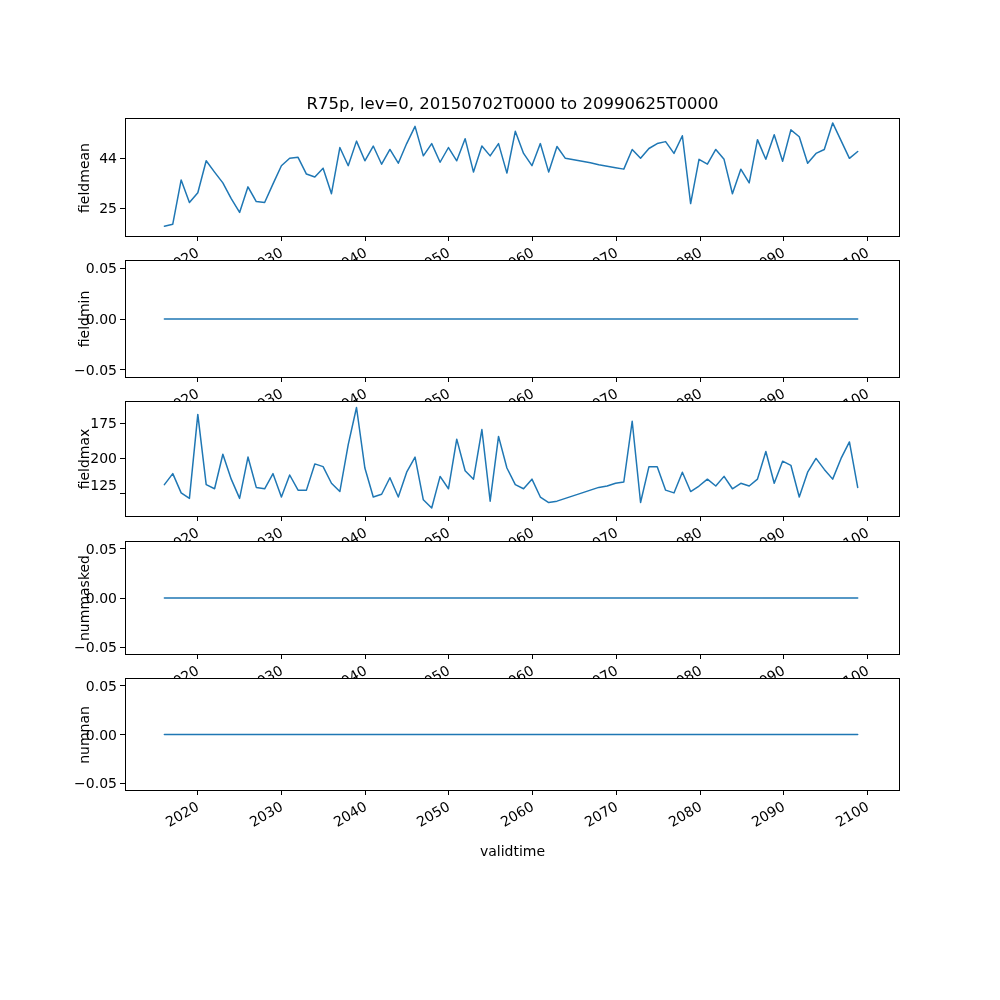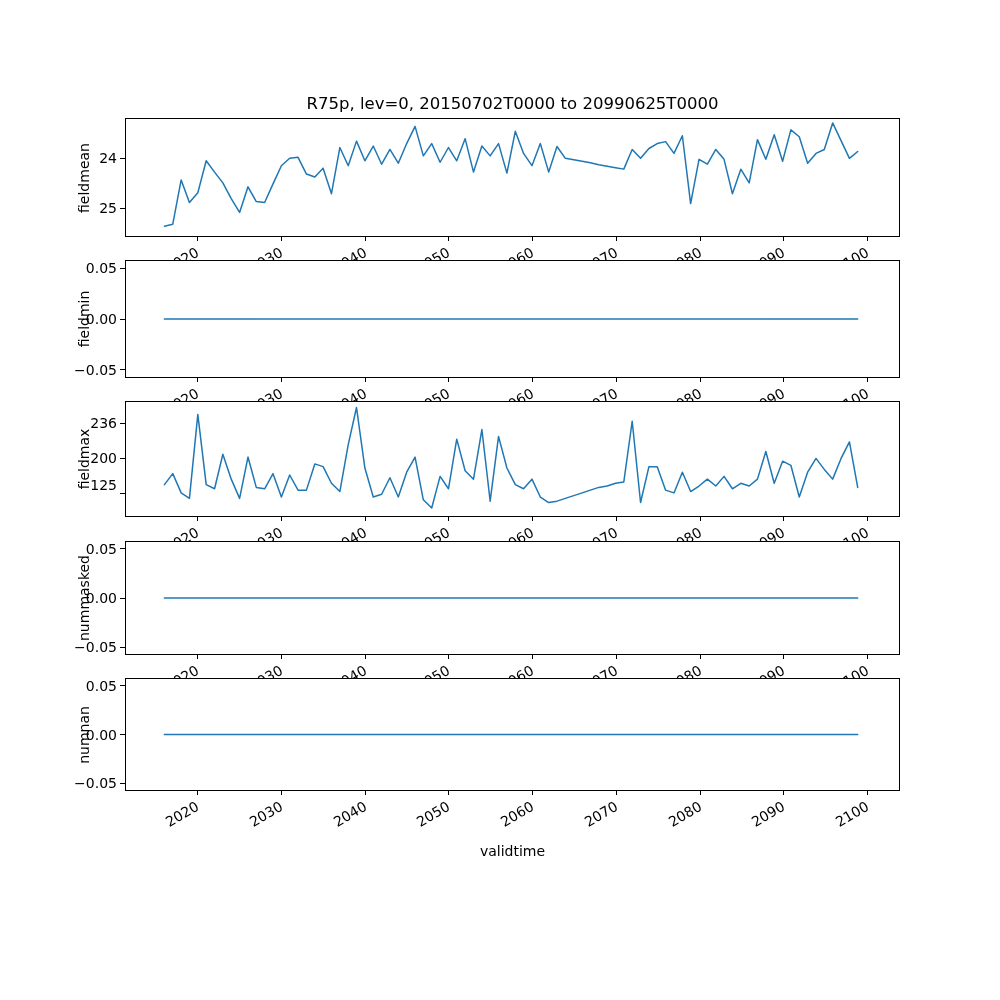--- a/index.html
+++ b/index.html
@@ -30,21 +30,21 @@
   <div class="panel" style="top: 118px; height: 119px;">
     <div class="ylabel">fieldmean</div>
     <div class="plotbox">
       <svg preserveAspectRatio="none" viewBox="0 0 775 119">
           <polyline points="38.5,109.0 46.9,107.0 55.3,62.0 63.6,85.0 72.0,75.0 80.4,42.5 88.8,54.0 97.1,65.0 105.5,81.0 113.9,95.0 122.3,69.0 130.6,84.0 139.0,85.0 147.4,66.0 155.8,47.5 164.1,40.0 172.5,39.0 180.9,56.0 189.3,59.0 197.6,50.0 206.0,76.0 214.4,29.0 222.8,47.5 231.1,22.5 239.5,42.5 247.9,27.5 256.3,46.0 264.6,31.0 273.0,45.0 281.4,25.0 289.8,7.5 298.1,37.5 306.5,25.0 314.9,44.0 323.3,29.0 331.6,42.5 340.0,20.0 348.4,54.0 356.8,27.5 365.1,37.5 373.5,25.0 381.9,55.0 390.3,12.5 398.6,35.0 407.0,47.5 415.4,25.0 423.8,54.0 432.1,28.0 440.5,40.0 448.9,41.5 457.3,43.0 465.6,44.5 474.0,46.5 482.4,48.0 490.8,49.5 499.1,51.0 507.5,31.0 515.9,40.0 524.3,30.0 532.6,25.0 541.0,23.0 549.4,35.0 557.8,17.0 566.1,86.0 574.5,41.0 582.9,46.0 591.3,31.0 599.6,41.0 608.0,76.0 616.4,51.0 624.8,65.0 633.1,21.0 641.5,41.0 649.9,16.0 658.3,43.0 666.6,11.0 675.0,18.0 683.4,45.0 691.8,35.0 700.1,31.0 708.5,4.0 716.9,22.0 725.3,40.0 733.6,33.0" fill="none" stroke="#1f77b4" stroke-width="1.5" stroke-linejoin="round" stroke-linecap="round"></polyline>
         </svg>
     </div>
   <div class="tick" style="left: 120px; top: 89.5px; width: 5px; height: 1px;"></div>
       <span class="ytick-label" style="top: 83px;">25</span>
       <div class="tick" style="left: 120px; top: 39.5px; width: 5px; height: 1px;"></div>
-      <span class="ytick-label" style="top: 33px;">24</span>
+      <span class="ytick-label" style="top: 33px;">44</span>
       <div class="tick" style="left: 197px; top: 119px; width: 1px; height: 4px;"></div>
       <span class="xtick-label" style="left: 126px; top: 127px;">2020</span>
       <div class="tick" style="left: 280.75px; top: 119px; width: 1px; height: 4px;"></div>
       <span class="xtick-label" style="left: 209.75px; top: 127px;">2030</span>
       <div class="tick" style="left: 364.5px; top: 119px; width: 1px; height: 4px;"></div>
       <span class="xtick-label" style="left: 293.5px; top: 127px;">2040</span>
       <div class="tick" style="left: 448.25px; top: 119px; width: 1px; height: 4px;"></div>
       <span class="xtick-label" style="left: 377.25px; top: 127px;">2050</span>
       <div class="tick" style="left: 532px; top: 119px; width: 1px; height: 4px;"></div>
       <span class="xtick-label" style="left: 461px; top: 127px;">2060</span>
@@ -92,21 +92,21 @@
     </div>
 
   <div class="panel" style="top: 401px; height: 116px;">
     <div class="ylabel">fieldmax</div>
     <div class="plotbox">
       <svg preserveAspectRatio="none" viewBox="0 0 775 116">
           <polyline points="38.5,84.1 46.9,72.9 55.3,92.5 63.6,98.1 72.0,12.6 80.4,84.1 88.8,88.3 97.1,53.2 105.5,78.5 113.9,98.1 122.3,56.0 130.6,86.9 139.0,88.3 147.4,72.9 155.8,96.7 164.1,74.3 172.5,89.7 180.9,89.7 189.3,63.0 197.6,65.8 206.0,82.7 214.4,91.1 222.8,43.4 231.1,5.6 239.5,67.2 247.9,96.7 256.3,93.9 264.6,77.1 273.0,96.7 281.4,71.4 289.8,56.0 298.1,99.5 306.5,107.9 314.9,75.7 323.3,88.3 331.6,37.8 340.0,70.0 348.4,78.5 356.8,28.0 365.1,100.9 373.5,35.0 381.9,67.2 390.3,84.1 398.6,88.3 407.0,78.5 415.4,96.7 423.8,102.3 432.1,100.9 440.5,98.1 448.9,95.3 457.3,92.5 465.6,89.7 474.0,86.9 482.4,85.5 490.8,82.7 499.1,81.3 507.5,19.6 515.9,102.3 524.3,65.8 532.6,65.8 541.0,89.7 549.4,92.5 557.8,71.4 566.1,91.1 574.5,85.5 582.9,78.5 591.3,85.5 599.6,75.7 608.0,88.3 616.4,82.7 624.8,85.5 633.1,78.5 641.5,50.4 649.9,82.7 658.3,60.2 666.6,64.4 675.0,96.7 683.4,71.4 691.8,57.4 700.1,68.6 708.5,78.5 716.9,57.4 725.3,40.6 733.6,86.9" fill="none" stroke="#1f77b4" stroke-width="1.5" stroke-linejoin="round" stroke-linecap="round"></polyline>
         </svg>
     </div>
   <div class="tick" style="left: 120px; top: 21.9155px; width: 5px; height: 1px;"></div>
-      <span class="ytick-label" style="top: 15.4155px;">236</span>
+      <span class="ytick-label" style="top: 15.4155px;">175</span>
       <div class="tick" style="left: 120px; top: 56.9396px; width: 5px; height: 1px;"></div>
       <span class="ytick-label" style="top: 50.4396px;">200</span>
       <div class="tick" style="left: 120px; top: 91.9638px; width: 5px; height: 1px;"></div>
       <span class="ytick-label" style="top: 77px;">125</span>
       <div class="tick" style="left: 197px; top: 116px; width: 1px; height: 4px;"></div>
       <span class="xtick-label" style="left: 126px; top: 124px;">2020</span>
       <div class="tick" style="left: 280.75px; top: 116px; width: 1px; height: 4px;"></div>
       <span class="xtick-label" style="left: 209.75px; top: 124px;">2030</span>
       <div class="tick" style="left: 364.5px; top: 116px; width: 1px; height: 4px;"></div>
       <span class="xtick-label" style="left: 293.5px; top: 124px;">2040</span>

